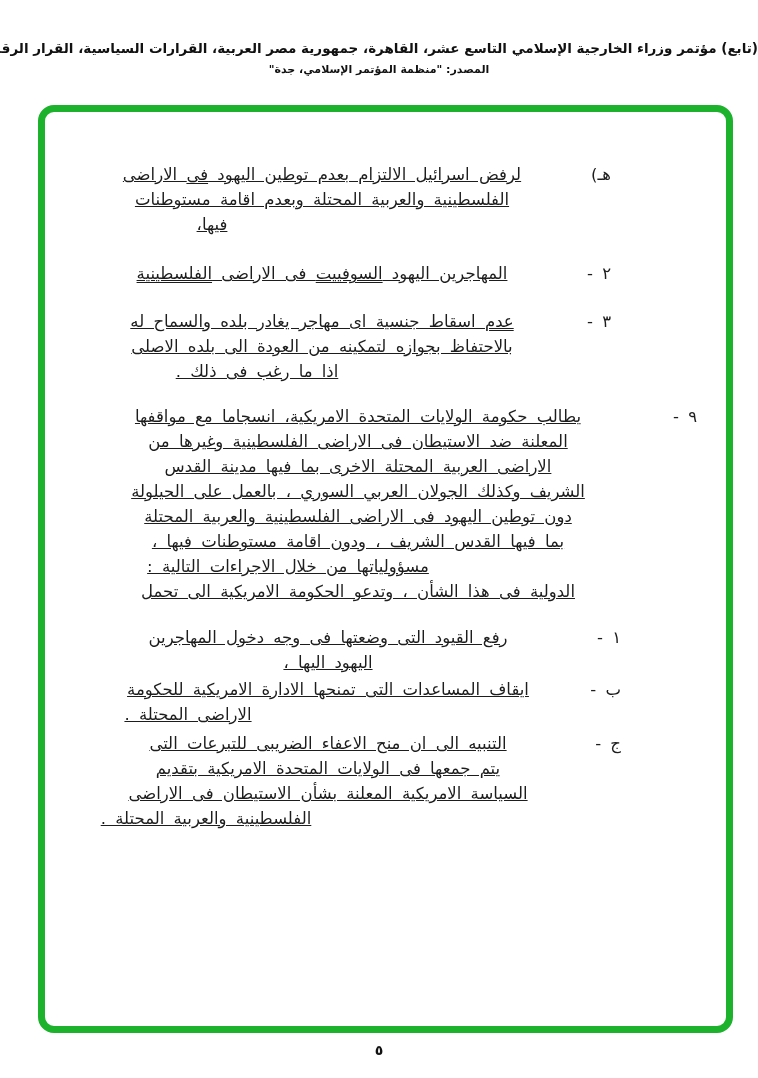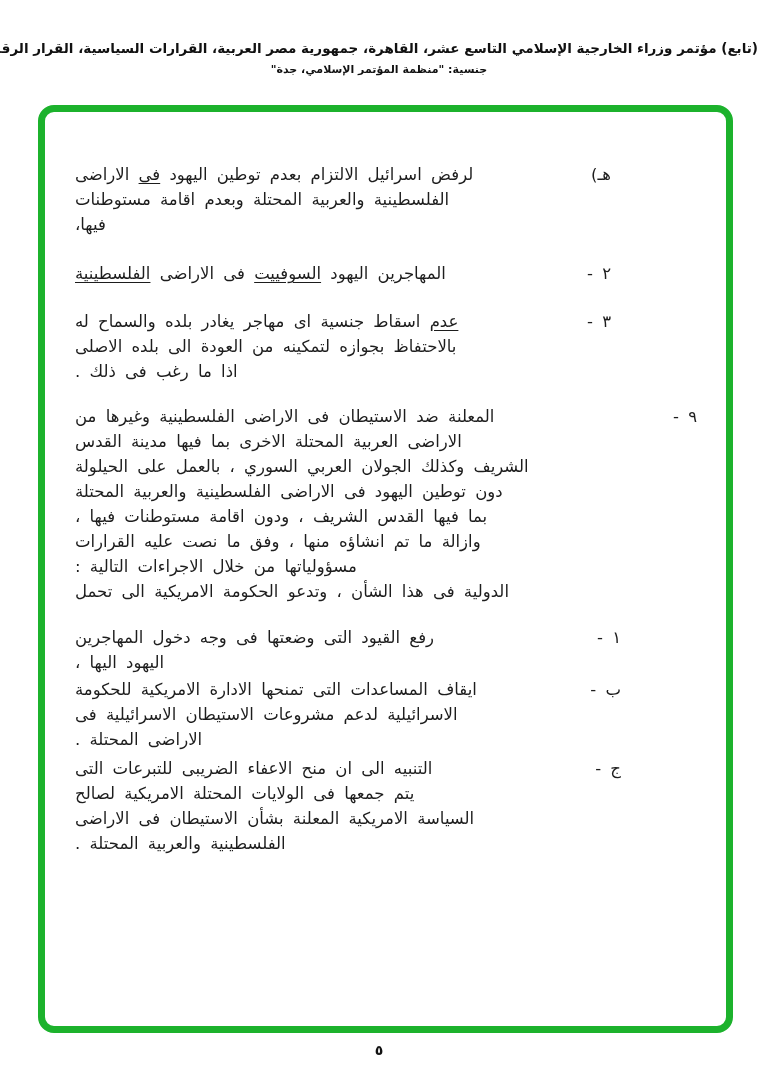--- a/index.html
+++ b/index.html
@@ -72,21 +72,22 @@
     flex: 0 0 auto;
     white-space: nowrap;
     text-align: right;
   }
   .item .body {
     flex: 1 1 auto;
     min-width: 0;
   }
   .line {
     white-space: nowrap;
-    text-align: left;
+    text-align: center;
+    text-decoration: underline;
   }
   .u { text-decoration: underline; text-underline-offset: 3px; }
 
   
   .lvl1 { margin-right: 0; }
   .lvl1 .marker { width: 56px; }
   .lvl2 { margin-right: 86px; }
   .lvl2 .marker { width: 42px; }
   .lvl3 { margin-right: 76px; }
   .lvl3 .marker { width: 40px; }
@@ -109,21 +110,21 @@
     font-weight: bold;
     color: #111;
   }
 </style>
 </head>
 <body>
 
 <div class="header">
   <div class="header-line1">(تابع) مؤتمر وزراء الخارجية الإسلامي التاسع عشر، القاهرة، جمهورية مصر العربية، القرارات السياسية، القرار الرقم ١٩/٢-س</div>
   <div class="header-line2">
-    <span>جنسية:</span>
+    <span>المصدر:</span>
     <span>"منظمة المؤتمر الإسلامي، جدة"</span>
   </div>
 </div>
 
 <div class="doc-frame"></div>
 
 <div class="content">
 
   <div class="item lvl2">
     <span class="marker">هـ)</span>
@@ -146,53 +147,52 @@
     <div class="body">
       <div class="line"><span class="u">عدم</span><span> اسقاط جنسية اى مهاجر يغادر بلده والسماح له</span></div>
       <div class="line">بالاحتفاظ بجوازه لتمكينه من العودة الى بلده الاصلى</div>
       <div class="line" style="margin-right:130px">اذا ما رغب فى ذلك .</div>
     </div>
   </div>
 
   <div class="item lvl1 gap-c">
     <span class="marker">٩ -</span>
     <div class="body">
+      <div class="line">يطالب حكومة الولايات المتحدة الامريكية، انسجاما مع مواقفها</div>
       <div class="line">المعلنة ضد الاستيطان فى الاراضى الفلسطينية وغيرها من</div>
       <div class="line">الاراضى العربية المحتلة الاخرى بما فيها مدينة القدس</div>
       <div class="line">الشريف وكذلك الجولان العربي السوري ، بالعمل على الحيلولة</div>
       <div class="line">دون توطين اليهود فى الاراضى الفلسطينية والعربية المحتلة</div>
       <div class="line">بما فيها القدس الشريف ، ودون اقامة مستوطنات فيها ،</div>
-      <div class="line">وازالة ما تم انشاؤه منها ، وفق ما نصت عليه القرارات</div>
       <div class="line" style="margin-right:140px">مسؤولياتها من خلال الاجراءات التالية :</div>
       <div class="line">الدولية فى هذا الشأن ، وتدعو الحكومة الامريكية الى تحمل</div>
     </div>
   </div>
 
   <div class="item lvl3 gap-d">
     <span class="marker">١ -</span>
     <div class="body">
       <div class="line">رفع القيود التى وضعتها فى وجه دخول المهاجرين</div>
       <div class="line" style="">اليهود اليها ،</div>
     </div>
   </div>
 
   <div class="item lvl3 gap-e">
     <span class="marker">ب -</span>
     <div class="body">
       <div class="line">ايقاف المساعدات التى تمنحها الادارة الامريكية للحكومة</div>
-      <div class="line">الاسرائيلية لدعم مشروعات الاستيطان الاسرائيلية فى</div>
       <div class="line" style="margin-right:280px">الاراضى المحتلة .</div>
     </div>
   </div>
 
   <div class="item lvl3 gap-f">
     <span class="marker">ج -</span>
     <div class="body">
       <div class="line">التنبيه الى ان منح الاعفاء الضريبى للتبرعات التى</div>
-      <div class="line">يتم جمعها فى الولايات المحتلة الامريكية لصالح</div>
+      <div class="line">يتم جمعها فى الولايات المتحدة الامريكية بتقديم</div>
       <div class="line">السياسة الامريكية المعلنة بشأن الاستيطان فى الاراضى</div>
       <div class="line" style="margin-right:244px">الفلسطينية والعربية المحتلة .</div>
     </div>
   </div>
 
 </div>
 
 <div class="page-number">٥</div>
 
 </body></html>

